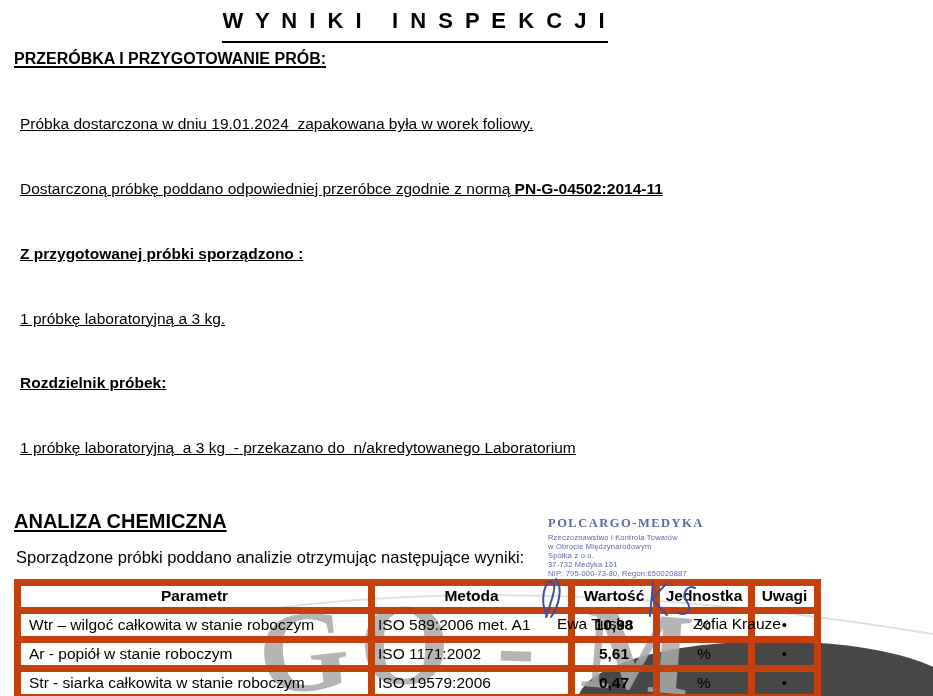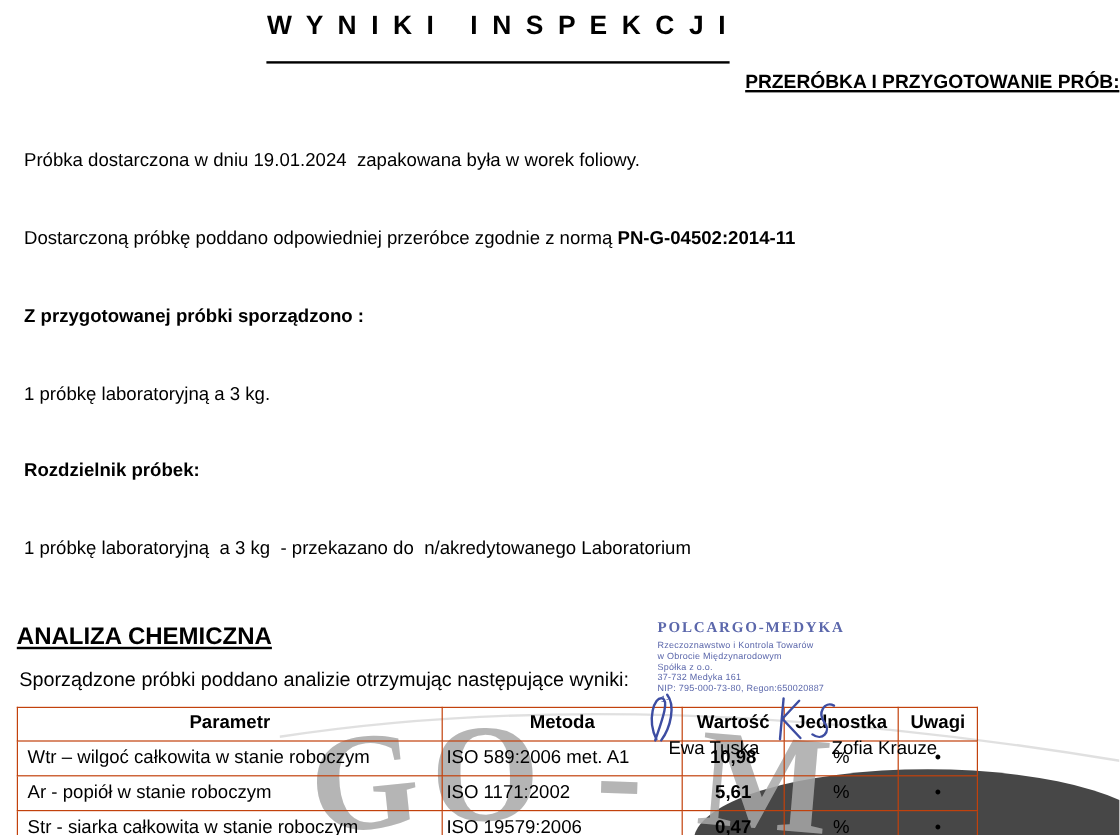--- a/index.html
+++ b/index.html
@@ -14,48 +14,47 @@
   .content { position:relative; z-index:1; padding-top:8px; }
 
   .title-wrap { width:830px; text-align:center; }
   .title {
     display:inline-block;
     font-size:22px;
     font-weight:bold;
     letter-spacing:3px;
     white-space:pre;
     border-bottom:2.5px solid #000;
-    padding-bottom:17px;
+    padding-bottom:7px;
   }
 
   .sec-heading {
     margin:7px 0 2px 14px;
     font-size:16px;
     font-weight:bold;
     text-decoration:underline;
     text-decoration-thickness:2px;
     text-underline-offset:2px;
-    text-align:right;
   }
   .body-lines { margin-left:20px; font-size:15.5px; line-height:21.6px; white-space:pre; }
-  .body-lines .line { white-space:pre; }
+  .body-lines .line { white-space:pre;text-decoration:underline; }
   .bold { font-weight:bold; }
 
   .analiza {
     margin:8px 0 0 14px;
     font-size:20px;
     font-weight:bold;
     text-decoration:underline;
     text-decoration-thickness:2px;
     text-underline-offset:2px;
   }
   .intro { margin:15px 0 0 16px; font-size:16.5px; }
 
   table { border-collapse:collapse; margin:12px 0 0 14px; table-layout:fixed; }
-  th, td { border:1px solid #c2410c; font-size:15.5px; overflow:hidden; white-space:pre; }
+  th, td { border:7px solid #c2410c; font-size:15.5px; overflow:hidden; white-space:pre; }
   th { height:28px; font-weight:bold; text-align:center; }
   td { height:29px; vertical-align:middle; }
   .td-parametr { padding-left:8px; }
   .td-metoda  { padding-left:3px; }
   .td-wartosc { font-weight:bold; text-align:center;margin-left:20px; }
   .td-jednostka { text-align:center; }
   .td-uwagi { text-align:center; font-size:15px; }
 
   .stamp {
     position:absolute; left:548px; top:516px; width:205px;

